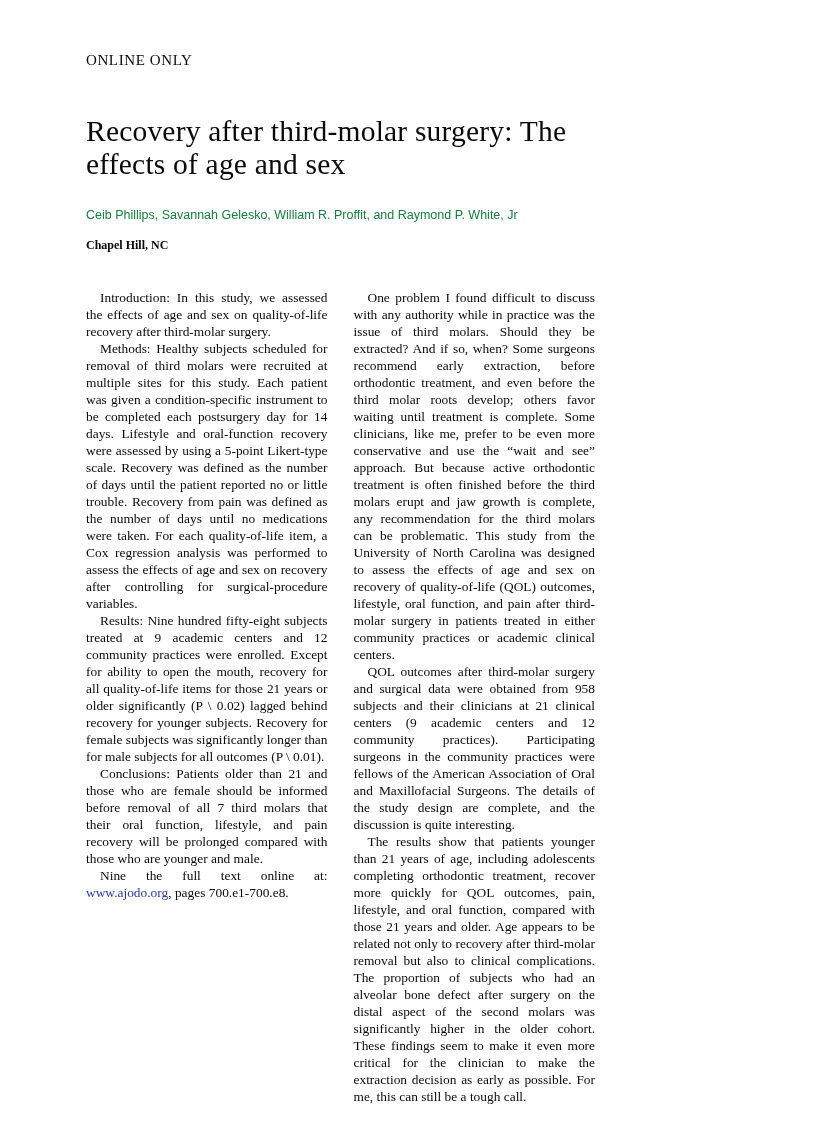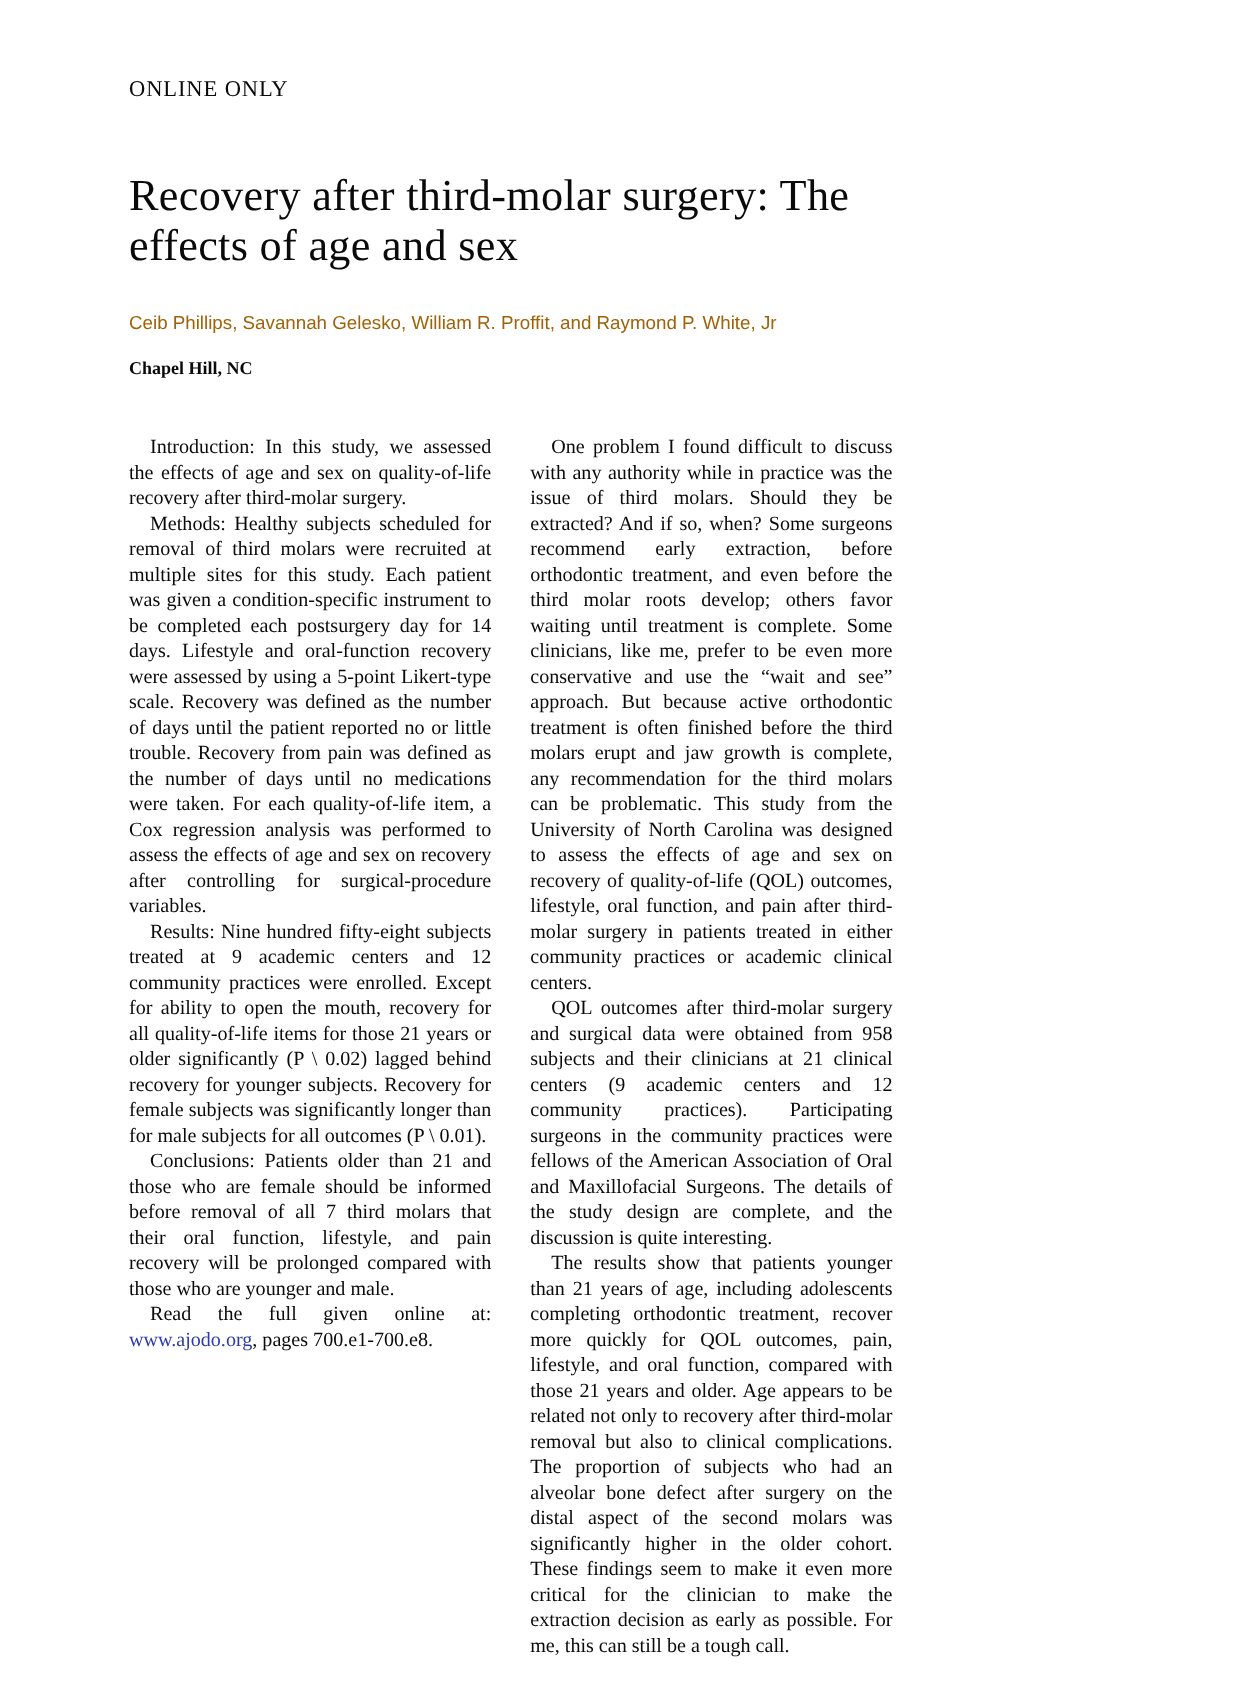--- a/index.html
+++ b/index.html
@@ -21,21 +21,21 @@
   .kicker{
     font-size:15px;letter-spacing:.6px;
     margin:0 0 46px 0;
   }
   .title{
     font-size:29.5px;line-height:1.13;font-weight:400;
     margin:0 0 26px 0;letter-spacing:.2px;font-family:Liberation Serif, serif;
   }
   .authors{
     font-family:"Liberation Sans", sans-serif;
-    font-size:12.5px;color:#a16207;margin:0 0 5px 0;
+    font-size:12.5px;color:#15803d;margin:0 0 5px 0;
   }
   .affiliation{
     font-size:12px;font-weight:700;margin:16px 0 36px 0;
   }
   .columns{
     display:flex;gap:26px;
   }
   .col{
     flex:1 1 0;min-width:0;
     font-size:13.4px;line-height:1.27;
@@ -71,21 +71,21 @@
   <div class="authors">Ceib Phillips, Savannah Gelesko, William R. Proffit, and Raymond P. White, Jr</div>
   <div class="affiliation">Chapel Hill, NC</div>
 
   <div class="columns">
 
     <div class="col">
       <p><span>Introduction:</span> <span>In this study, we assessed the effects of age and sex on quality-of-life recovery after third-molar surgery.</span></p>
       <p><span>Methods:</span> <span>Healthy subjects scheduled for removal of third molars were recruited at multiple sites for this study. Each patient was given a condition-specific instrument to be completed each postsurgery day for 14 days. Lifestyle and oral-function recovery were assessed by using a 5-point Likert-type scale. Recovery was defined as the number of days until the patient reported no or little trouble. Recovery from pain was defined as the number of days until no medications were taken. For each quality-of-life item, a Cox regression analysis was performed to assess the effects of age and sex on recovery after controlling for surgical-procedure variables.</span></p>
       <p><span>Results:</span> <span>Nine hundred fifty-eight subjects treated at 9 academic centers and 12 community practices were enrolled. Except for ability to open the mouth, recovery for all quality-of-life items for those 21 years or older significantly (P \ 0.02) lagged behind recovery for younger subjects. Recovery for female subjects was significantly longer than for male subjects for all outcomes (P \ 0.01).</span></p>
       <p><span>Conclusions:</span> <span>Patients older than 21 and those who are female should be informed before removal of all 7 third molars that their oral function, lifestyle, and pain recovery will be prolonged compared with those who are younger and male.</span></p>
-      <p><span>Read the full given online at: </span><a href="#" class="link">www.ajodo.org</a><span>, pages 700.e1-700.e8.</span></p>
+      <p><span>Nine the full text online at: </span><a href="#" class="link">www.ajodo.org</a><span>, pages 700.e1-700.e8.</span></p>
     </div>
 
     <div class="col">
       <p>One problem I found difficult to discuss with any authority while in practice was the issue of third molars. Should they be extracted? And if so, when? Some surgeons recommend early extraction, before orthodontic treatment, and even before the third molar roots develop; others favor waiting until treatment is complete. Some clinicians, like me, prefer to be even more conservative and use the “wait and see” approach. But because active orthodontic treatment is often finished before the third molars erupt and jaw growth is complete, any recommendation for the third molars can be problematic. This study from the University of North Carolina was designed to assess the effects of age and sex on recovery of quality-of-life (QOL) outcomes, lifestyle, oral function, and pain after third-molar surgery in patients treated in either community practices or academic clinical centers.</p>
       <p>QOL outcomes after third-molar surgery and surgical data were obtained from 958 subjects and their clinicians at 21 clinical centers (9 academic centers and 12 community practices). Participating surgeons in the community practices were fellows of the American Association of Oral and Maxillofacial Surgeons. The details of the study design are complete, and the discussion is quite interesting.</p>
       <p>The results show that patients younger than 21 years of age, including adolescents completing orthodontic treatment, recover more quickly for QOL outcomes, pain, lifestyle, and oral function, compared with those 21 years and older. Age appears to be related not only to recovery after third-molar removal but also to clinical complications. The proportion of subjects who had an alveolar bone defect after surgery on the distal aspect of the second molars was significantly higher in the older cohort. These findings seem to make it even more critical for the clinician to make the extraction decision as early as possible. For me, this can still be a tough call.</p>
     </div>
 
   </div>
 

